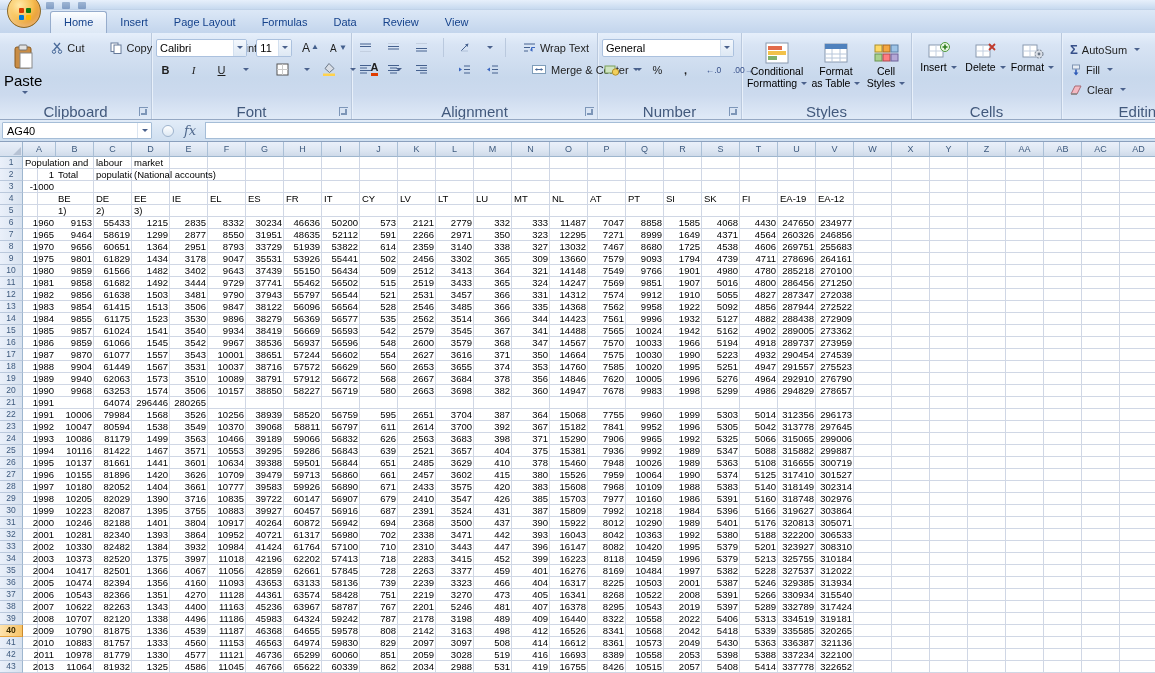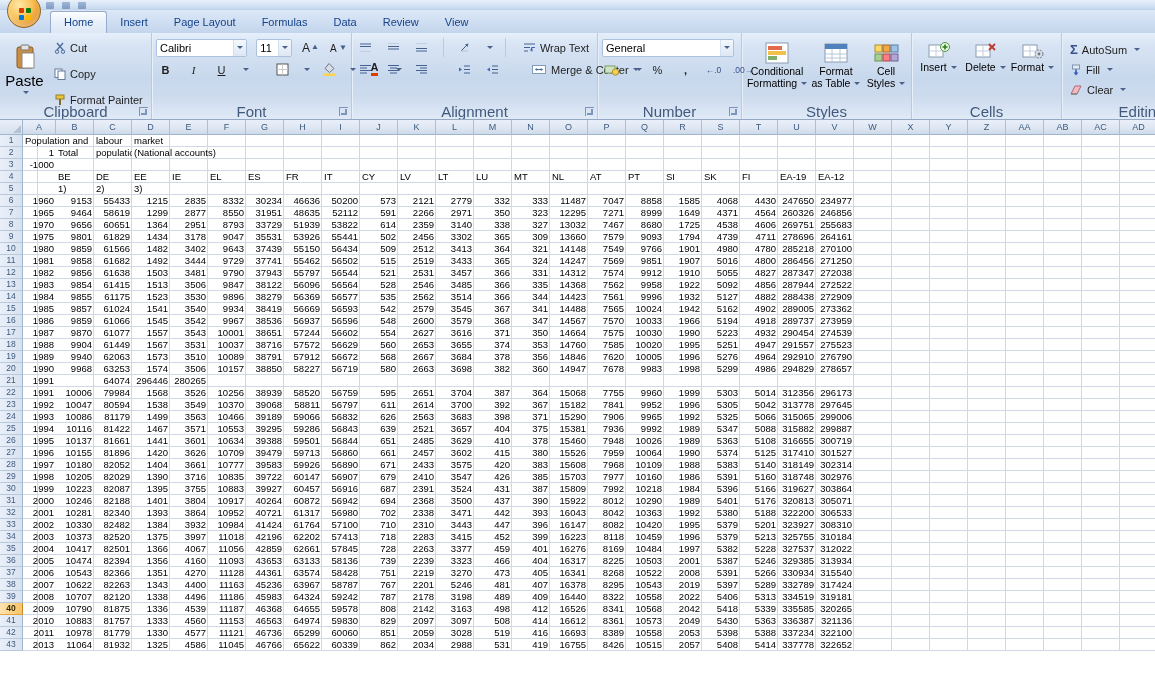--- a/index.html
+++ b/index.html
@@ -34,21 +34,21 @@
   .sep-v{width:1px;align-self:stretch;background:#bac9de;margin:1px 3px}
   .g-row{display:flex;align-items:center;height:21px;margin:1px 1px;gap:9px}
   .sq{min-width:19px;height:18px;display:inline-flex;align-items:center;justify-content:center;border:1px solid transparent;border-radius:2px;font-size:11px;color:#1e1e1e;flex:none}
   .sbtn{display:flex;align-items:center;gap:4px;height:19px;padding:0 4px;font-size:11px;color:#1e1e1e;white-space:nowrap;border:1px solid transparent;border-radius:2px}
   .combo{display:flex;align-items:center;background:#fff;border:1px solid #abc1de;height:18px;font-size:11px;padding-left:3px;border-radius:2px;overflow:hidden;white-space:nowrap}
   .combo .cval{flex:1;overflow:hidden}
   .combo .cdd{width:13px;height:100%;border-left:1px solid #d3e0ef;background:linear-gradient(#f4f8fd,#dde8f4);display:flex;align-items:center;justify-content:center;flex:none}
 
   .clip-body{display:flex;gap:3px}
   .paste-btn{width:43px;height:66px;display:flex;flex-direction:column;align-items:center;justify-content:center;gap:2px;font-size:15px;border:1px solid transparent;border-radius:3px}
-  .mini-col{display:flex;flex-direction:column;gap:7px;padding-top:2px}
+  .mini-col{display:flex;flex-direction:row;gap:16px;padding-top:2px}
 
   .big{width:58px;height:66px;display:flex;flex-direction:column;align-items:center;padding-top:4px;font-size:10.5px;line-height:12px;text-align:center;border:1px solid transparent;border-radius:3px;white-space:nowrap}
   .big .bl2{display:flex;align-items:center;gap:1px}
   .cells-btn{width:47px}
   .ed-col{display:flex;flex-direction:column;gap:1px;padding-top:4px}
 
   .fc-a{font-weight:bold;font-size:11px;line-height:9px;display:inline-block}
   .fc-a::after{content:"";display:block;height:3px;margin-top:1px;background:#e03c00}
   .sigma{font-size:13px;color:#37508a;font-weight:bold}
   .decg{font-size:8.5px;color:#37508a;letter-spacing:0}
@@ -429,20 +429,31 @@
               <path d="M1 10h6" stroke="#8a8a8a" stroke-width="1.6"></path>
             </svg>
           <span>Clear</span>
           <span class="dd"></span>
         </div>
       </div>
       <div class="g-label">Editing</div>
     </div>
   </div>
 
+  <div class="fbar">
+    <div class="namebox">
+      <span>AG40</span>
+      <span class="nb-dd">
+          <span class="dd" style="margin:0"></span>
+        </span>
+    </div>
+    <span class="fbtn-circle"></span>
+    <span class="fxbtn">fx</span>
+    <div class="ffield"></div>
+  </div>
 
   <div class="sheet">
     <div class="chrow">
       <div class="corner"></div>
     <div class="ch colA">A</div>
         <div class="ch">B</div>
         <div class="ch">C</div>
         <div class="ch">D</div>
         <div class="ch">E</div>
         <div class="ch">F</div>

